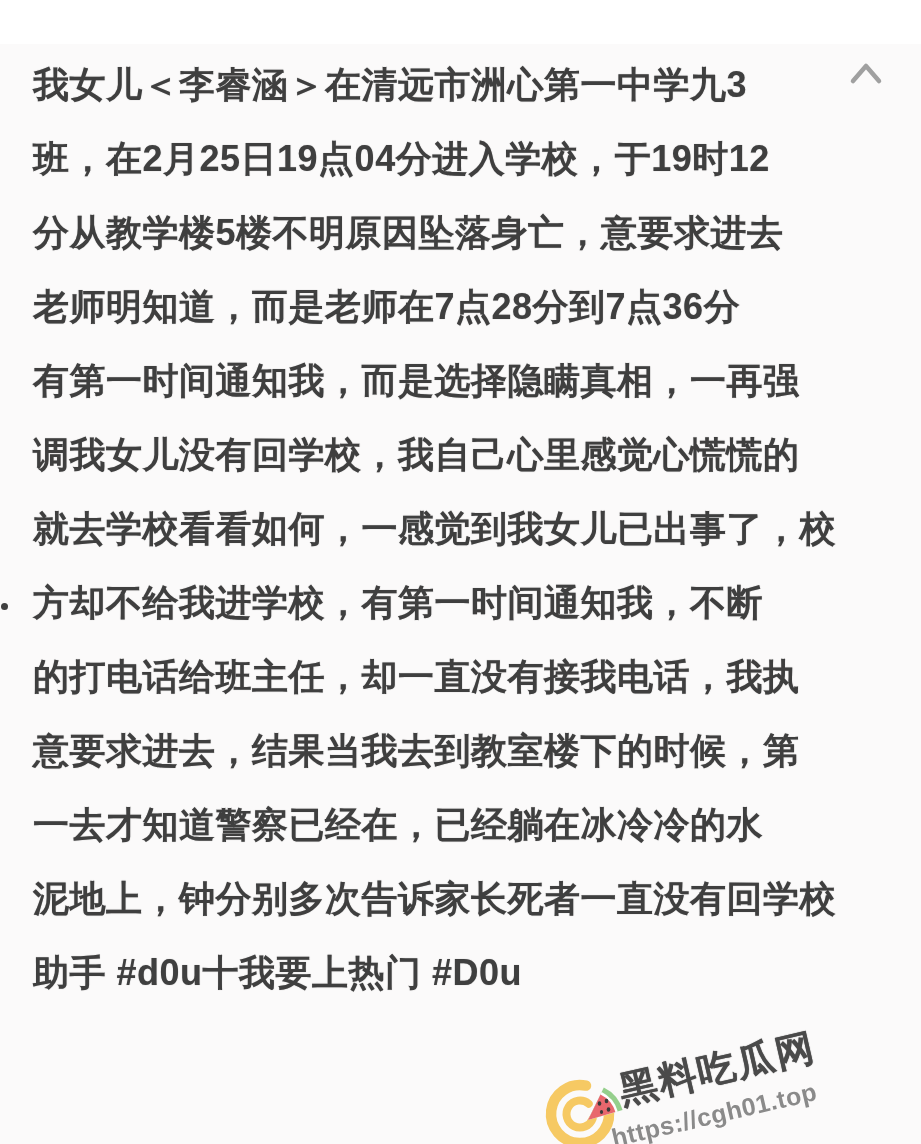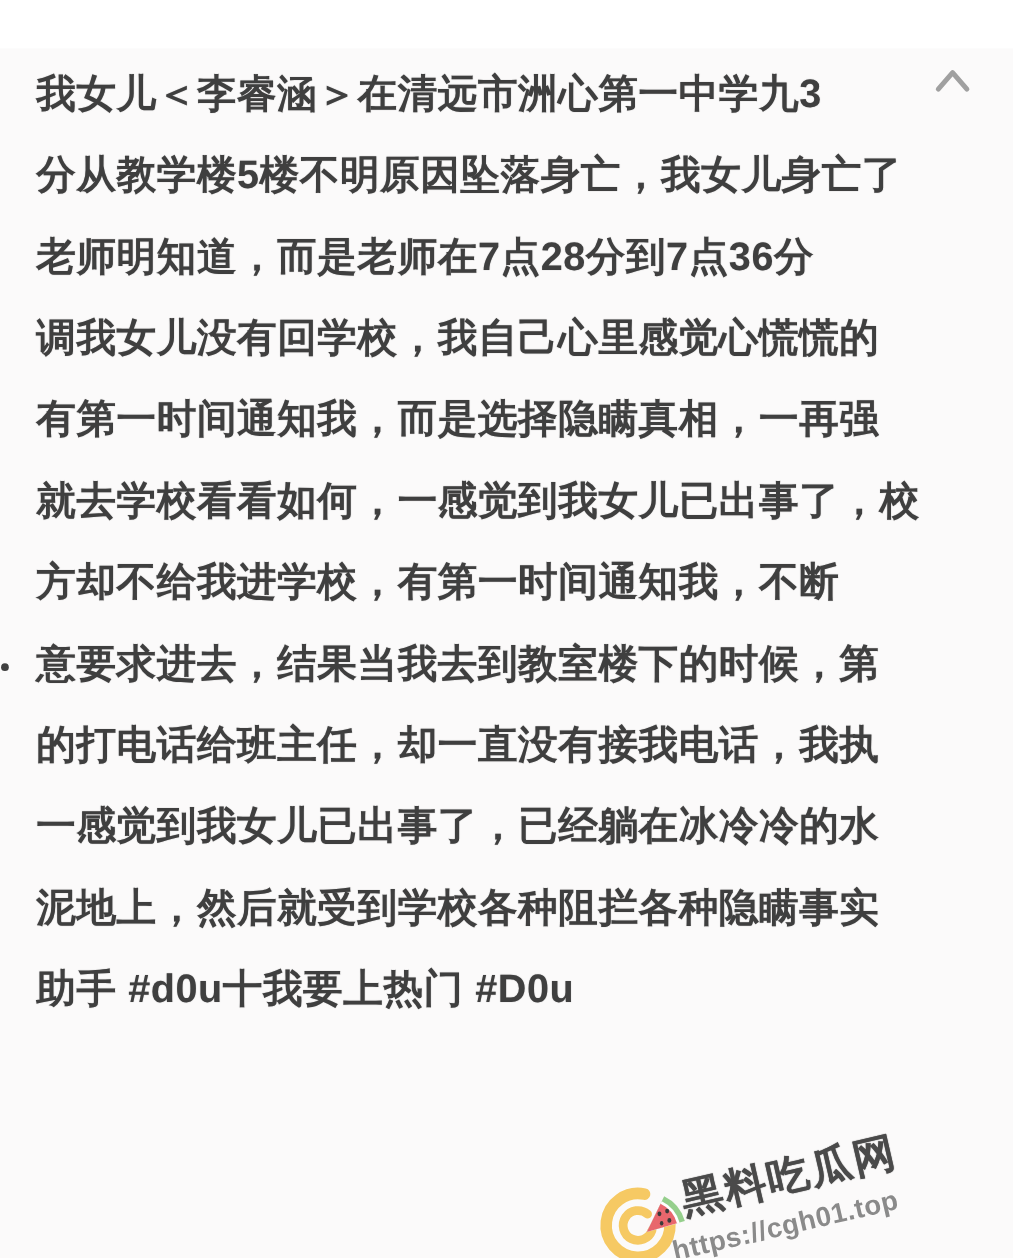--- a/index.html
+++ b/index.html
@@ -105,30 +105,31 @@
   .tr-d { width: 14px; }
   .tr-e { width: 44px; }
 </style>
 </head>
 <body>
 
 <div class="page">
 
   <div class="text-lines">
     <div class="post-line">我女儿＜李睿涵＞在清远市洲心第一中学九3</div>
-    <div class="post-line">分从教学楼5楼不明原因坠落身亡，我女儿身亡了</div>
+    <div class="post-line">班，在2月25日19点04分进入学校，于19时12</div>
+    <div class="post-line">分从教学楼5楼不明原因坠落身亡，意要求进去</div>
     <div class="post-line">老师明知道，而是老师在7点28分到7点36分</div>
+    <div class="post-line">有第一时间通知我，而是选择隐瞒真相，一再强</div>
     <div class="post-line">调我女儿没有回学校，我自己心里感觉心慌慌的</div>
-    <div class="post-line">有第一时间通知我，而是选择隐瞒真相，一再强</div>
     <div class="post-line">就去学校看看如何，一感觉到我女儿已出事了，校</div>
     <div class="post-line">方却不给我进学校，有第一时间通知我，不断</div>
+    <div class="post-line">的打电话给班主任，却一直没有接我电话，我执</div>
     <div class="post-line">意要求进去，结果当我去到教室楼下的时候，第</div>
-    <div class="post-line">的打电话给班主任，却一直没有接我电话，我执</div>
-    <div class="post-line">一感觉到我女儿已出事了，已经躺在冰冷冷的水</div>
-    <div class="post-line">泥地上，然后就受到学校各种阻拦各种隐瞒事实</div>
+    <div class="post-line">一去才知道警察已经在，已经躺在冰冷冷的水</div>
+    <div class="post-line">泥地上，钟分别多次告诉家长死者一直没有回学校</div>
     <div class="post-line">助手 #d0u十我要上热门 #D0u</div>
   </div>
 
   <div class="chevron">
     <svg width="40" height="32" viewBox="0 0 40 32">
       <polyline points="7,23 20,8 33,23" fill="none" stroke="#a0a0a0" stroke-width="4.5" stroke-linecap="round" stroke-linejoin="round"></polyline>
     </svg>
   </div>
 
   <div class="stray-dot"></div>

